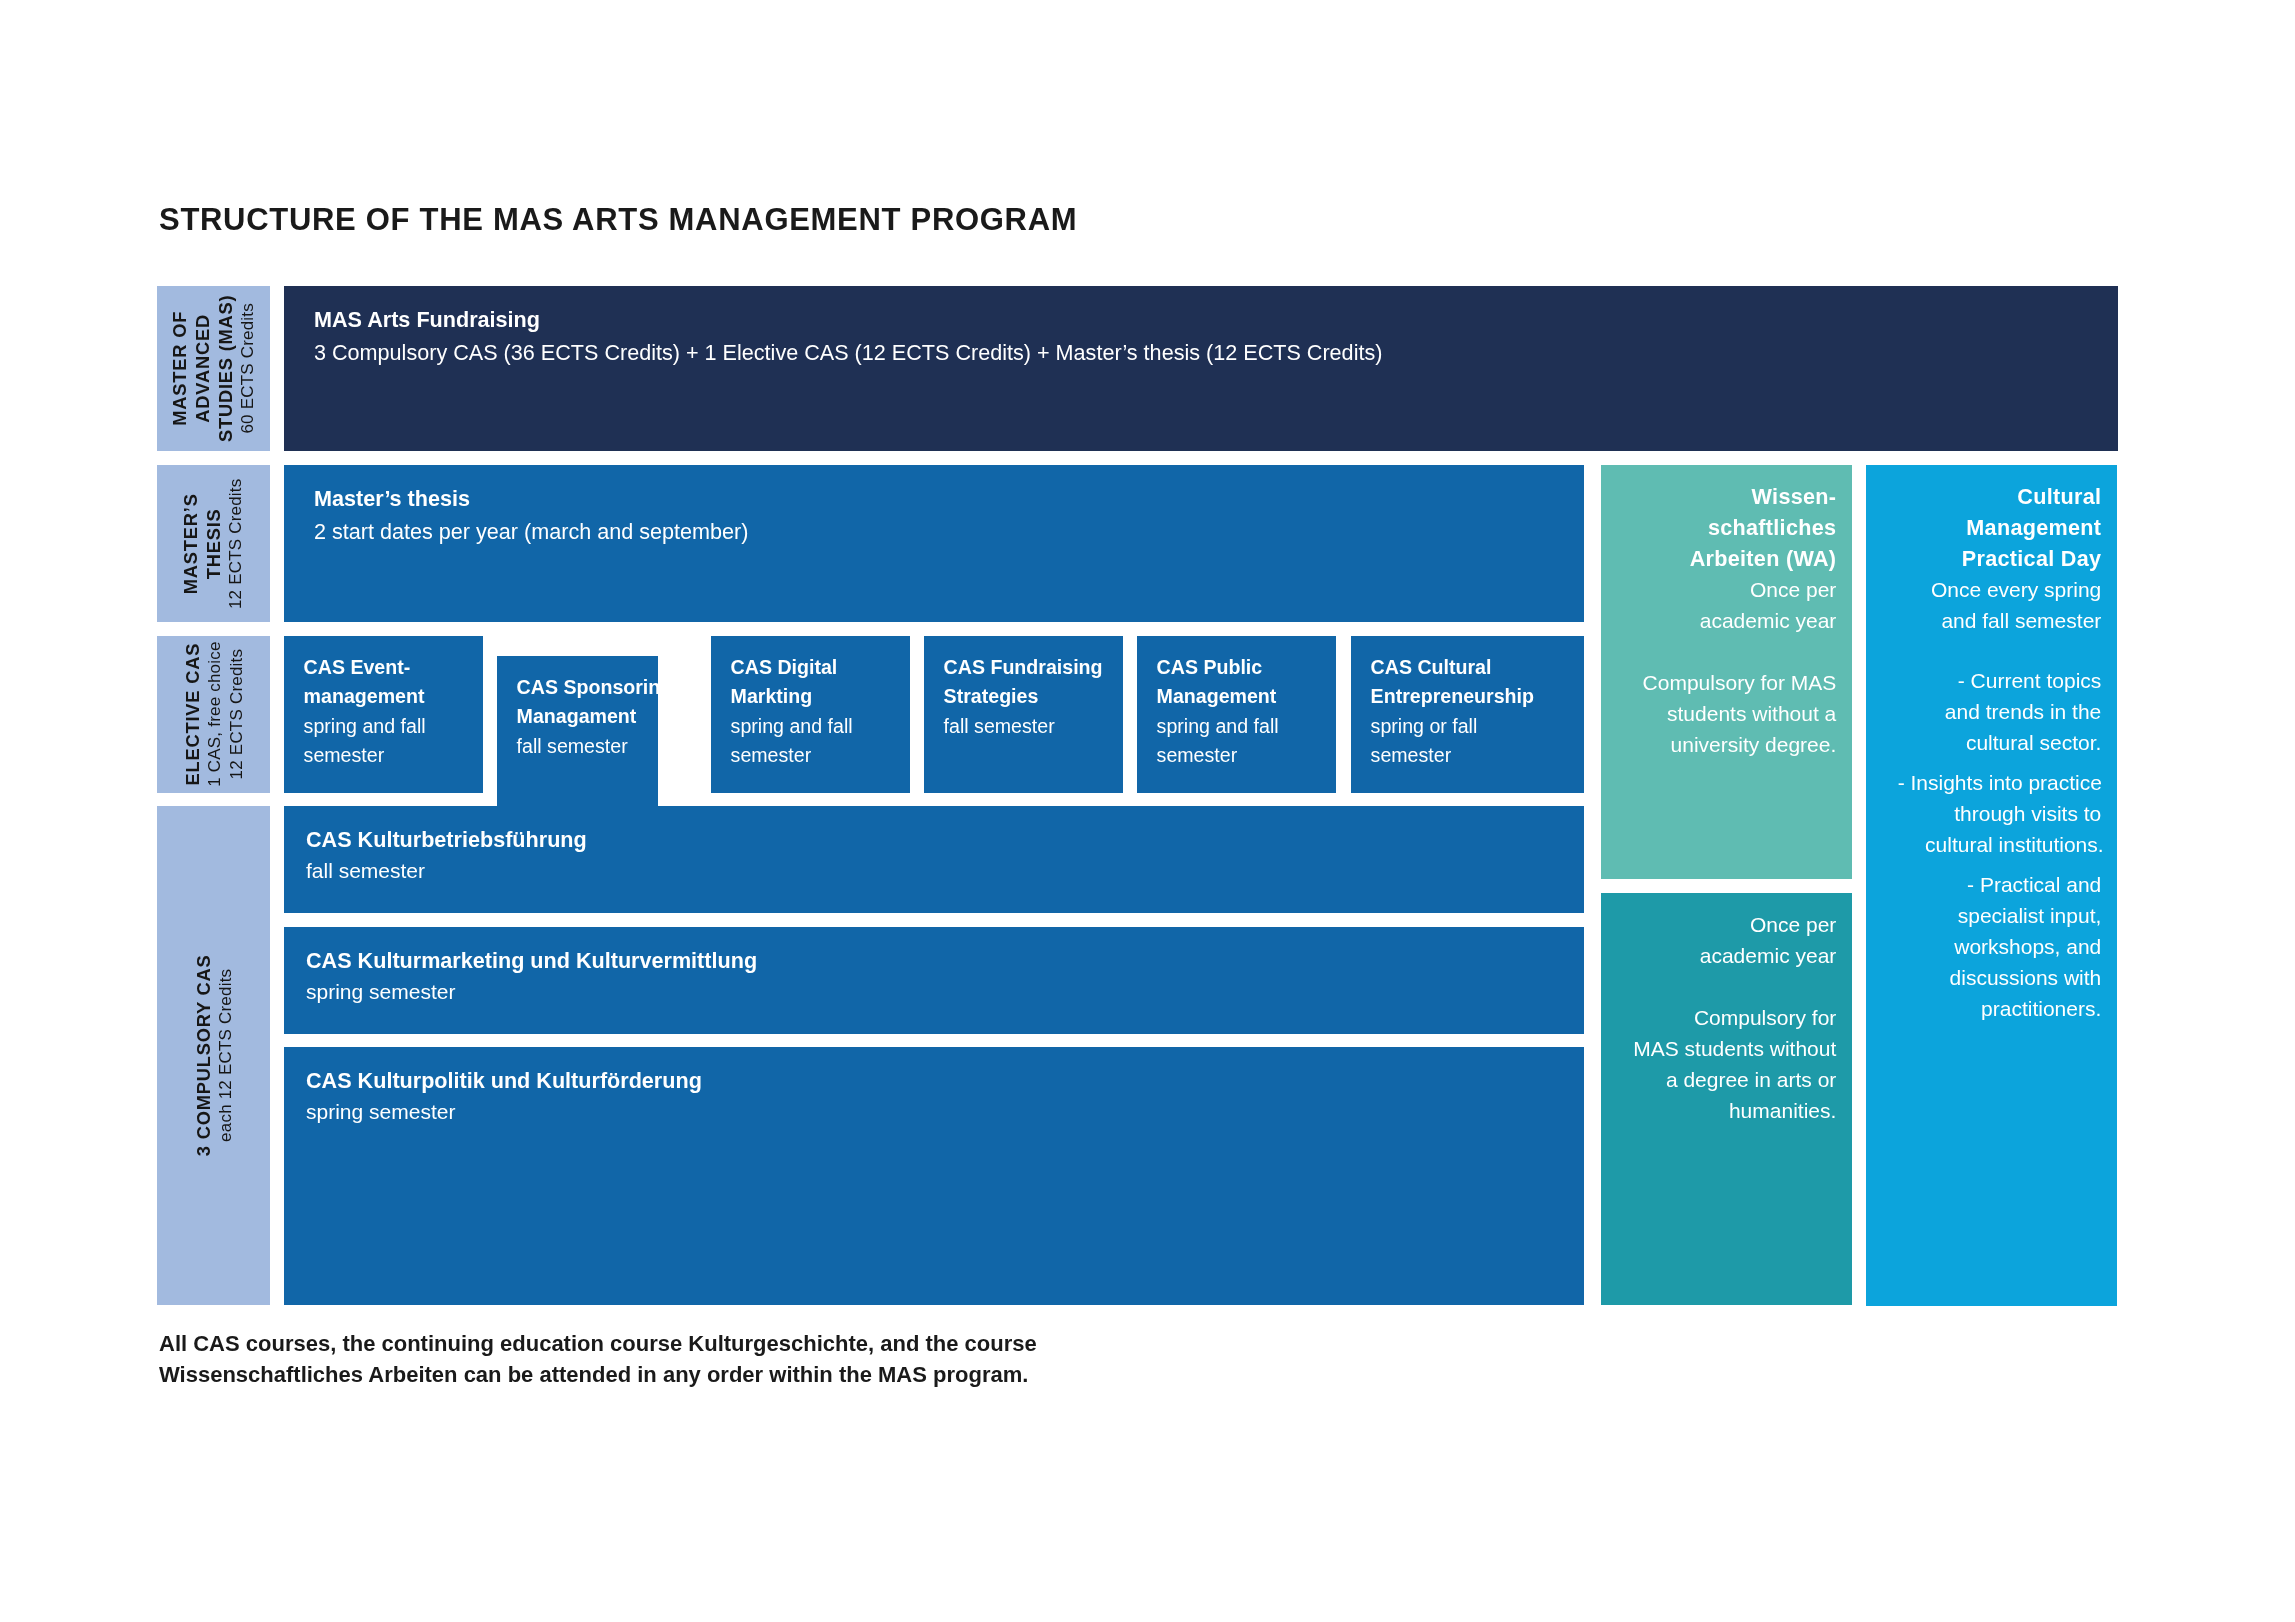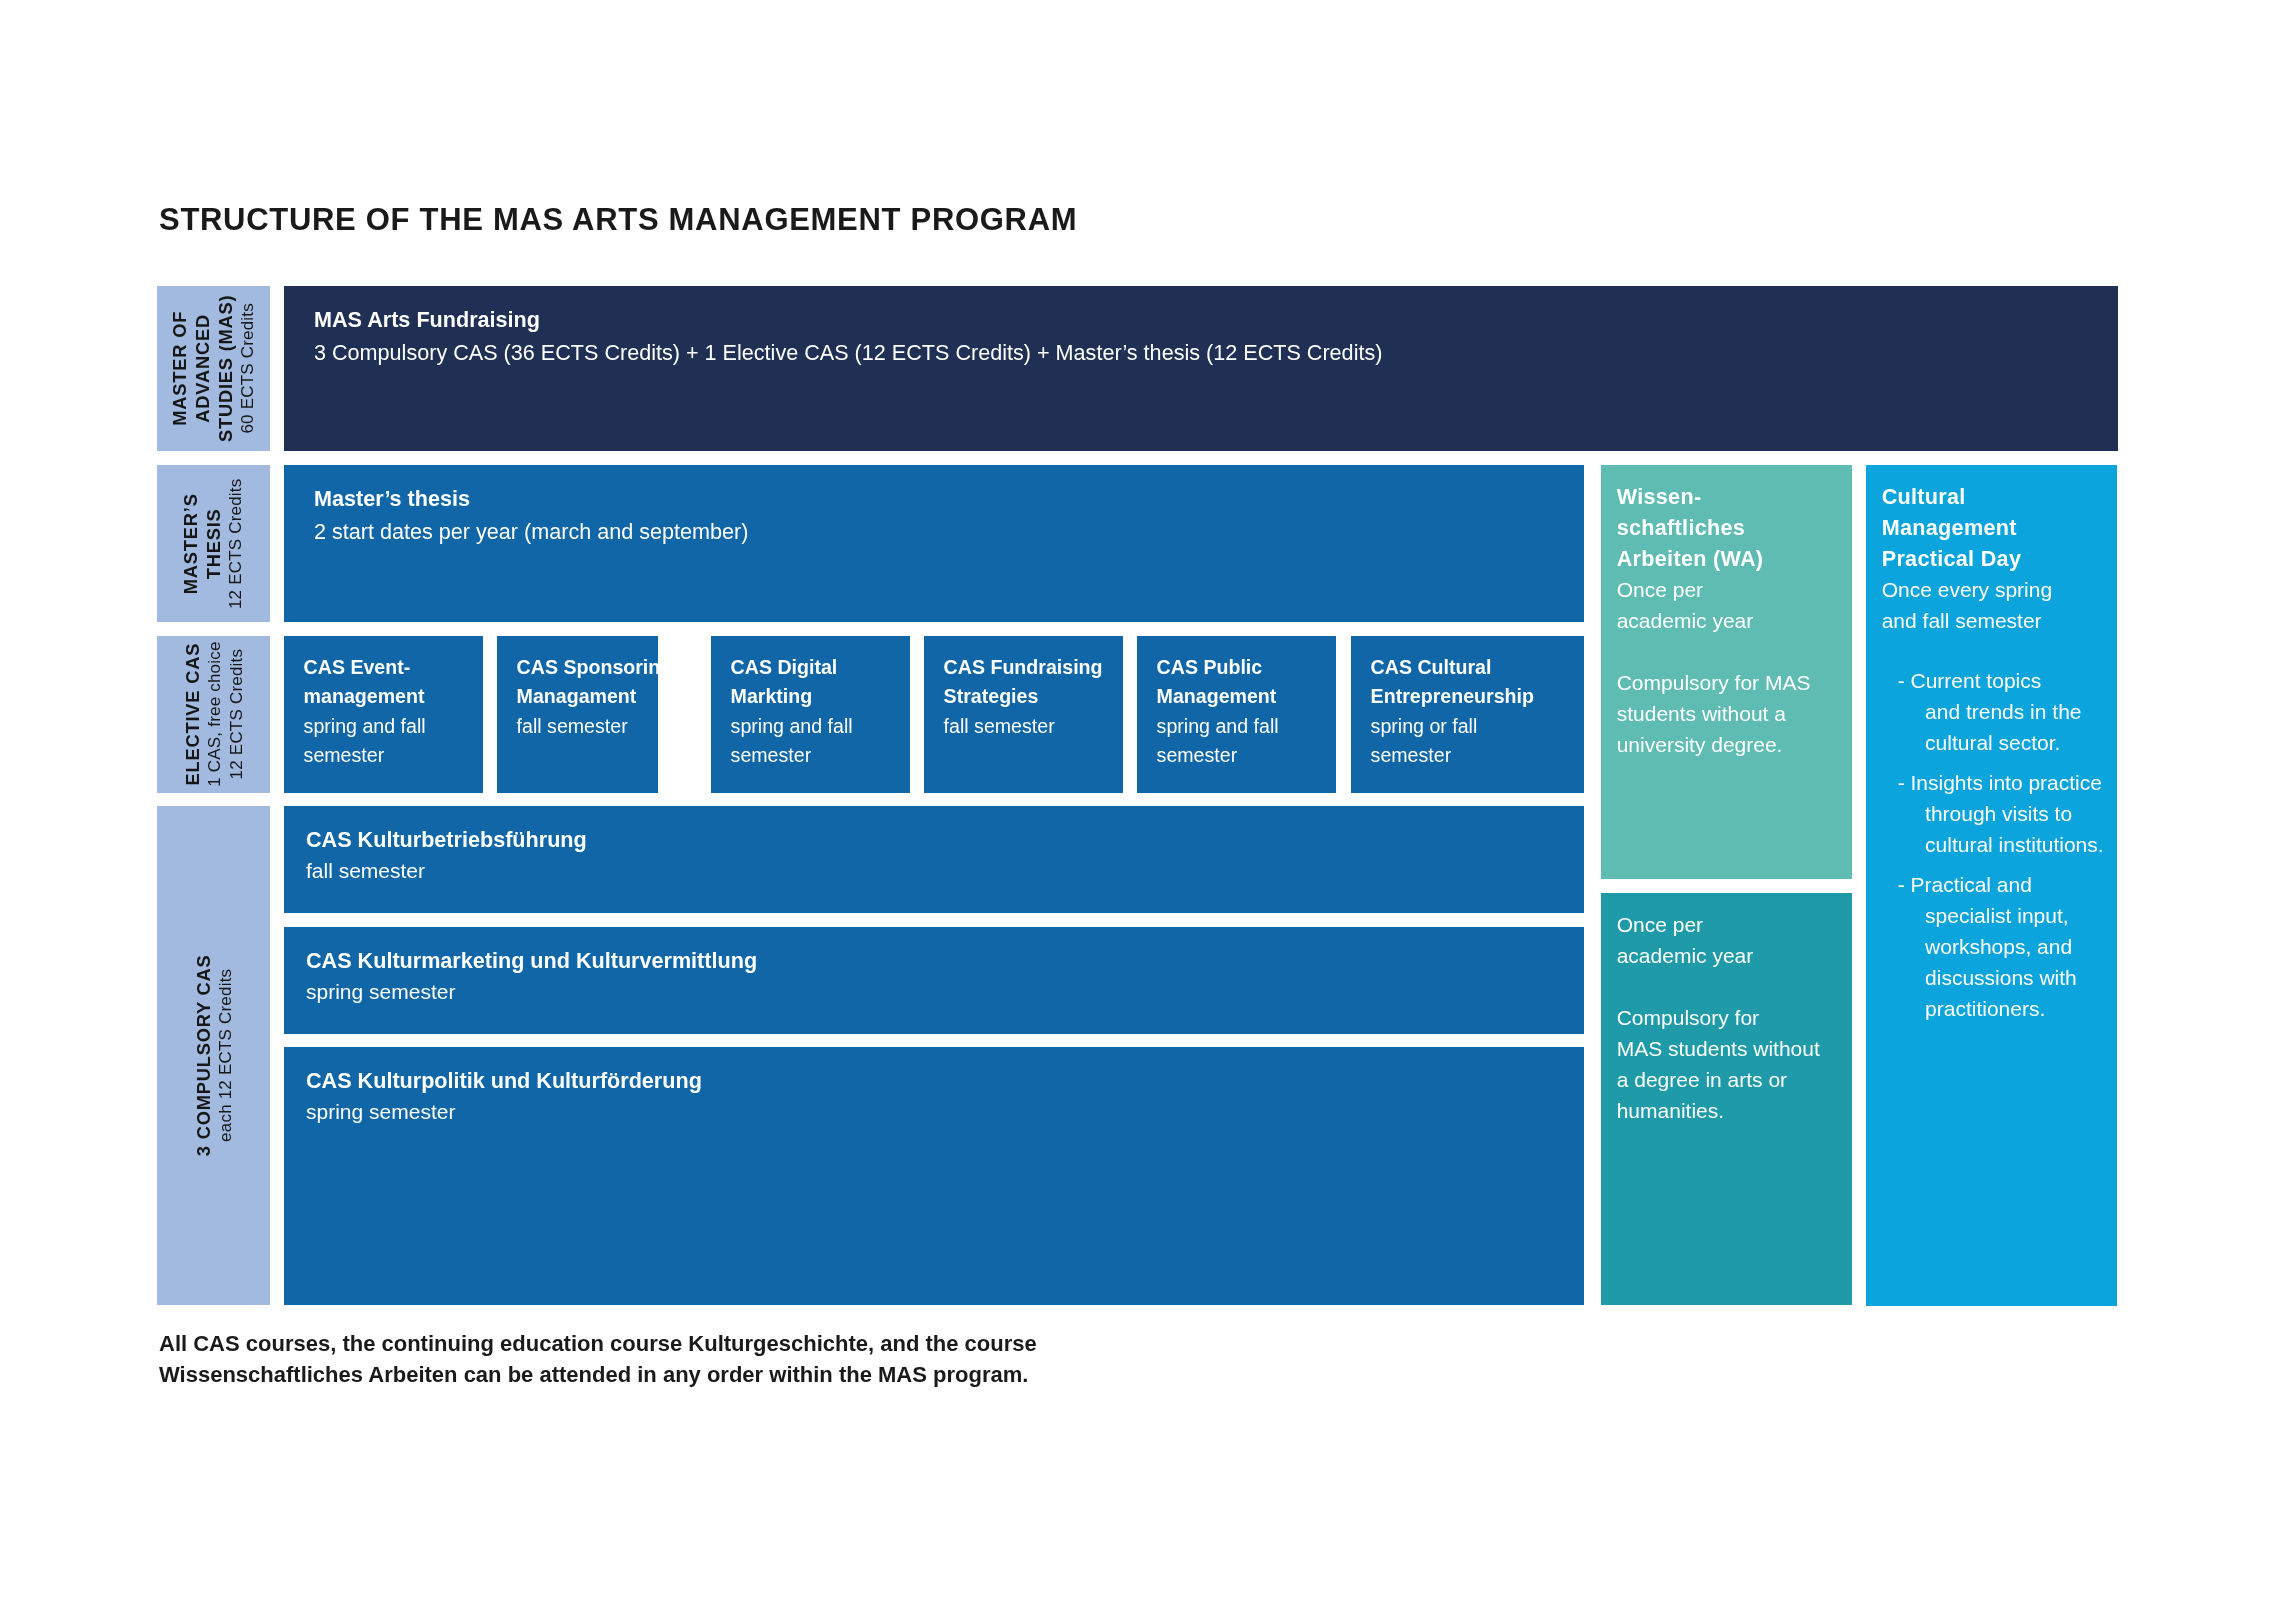--- a/index.html
+++ b/index.html
@@ -47,21 +47,21 @@
   .rowbox .b{font-size:21.6px;line-height:33px;}
   
   .course{padding:17px 19.6px;}
   .course .h{font-size:19.6px;font-weight:bold;line-height:29.4px;}
   .course .b{font-size:19.6px;line-height:29.4px;}
   
   .comp{padding:18.3px 22px;}
   .comp .h{font-size:21.6px;font-weight:bold;line-height:31px;}
   .comp .b{font-size:21px;line-height:31px;}
   
-  .side{padding:15.7px 15.7px;}
+  .side{padding:15.7px 15.7px;text-align:right;}
   .side .h{font-size:21.6px;font-weight:bold;line-height:31px;letter-spacing:0.3px;}
   .side .sub{font-size:21px;line-height:31px;}
   .side .b{font-size:21px;line-height:31px;margin-top:31px;}
   .side ul{list-style:none;margin:29px 0 0 16px;padding:0;}
   .side li{
     font-size:21px;line-height:31px;
     padding-left:15.7px;text-indent:-15.7px;
     margin-bottom:9.2px;white-space:pre;
   }
   .footnote{
@@ -149,21 +149,21 @@
       <span class="vs pre">1 CAS, free choice
 12 ECTS Credits</span>
     </div>
   </div>
   <div class="cbox bx-blue course" style="left:284px;top:636px;width:199px;height:157px;">
     <div class="h pre">CAS Event-
 management</div>
     <div class="b pre">spring and fall
 semester</div>
   </div>
-  <div class="cbox bx-blue course" style="left:497px;top:636px;width:161px;height:157px;">
+  <div class="cbox bx-blue course" style="left:497px;top:656px;width:161px;height:157px;">
     <div class="h pre">CAS Sponsoring
 Managament</div>
     <div class="b pre">fall semester</div>
   </div>
   <div class="cbox bx-blue course" style="left:711px;top:636px;width:199px;height:157px;">
     <div class="h pre">CAS Digital
 Markting</div>
     <div class="b pre">spring and fall
 semester</div>
   </div>

